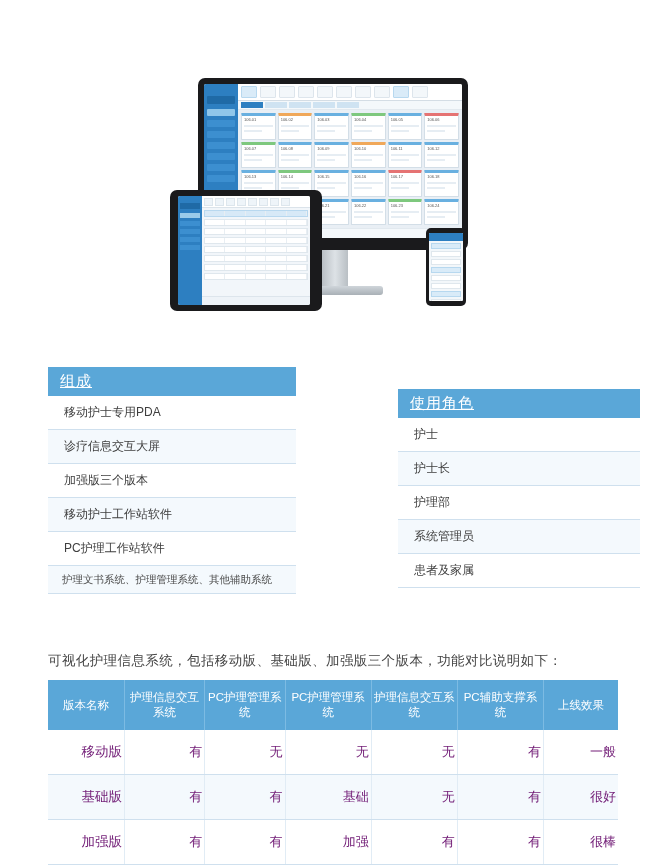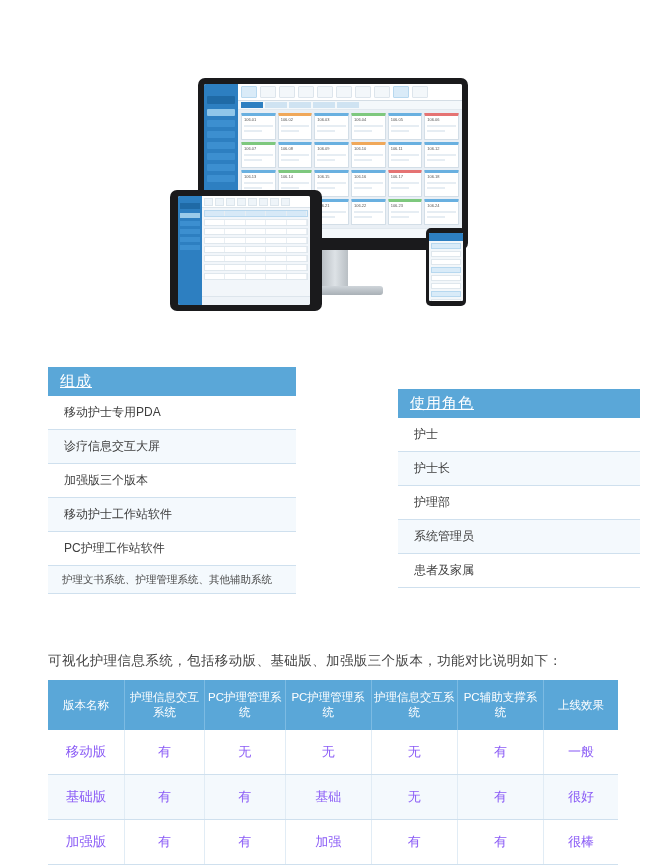--- a/index.html
+++ b/index.html
@@ -229,25 +229,25 @@
     color: #fff;
     font-weight: normal;
     font-size: 11.5px;
     line-height: 15px;
     padding: 10px 2px;
     border-right: 1px solid #7cbbe3;
     text-align: center;
   }
   .vtable th:last-child { border-right: none; }
   .vtable td {
-    text-align: center;
+    text-align: right;
     padding: 13px 2px;
     border-bottom: 1px solid #cfe0ee;
     border-right: 1px solid #e1ecf5;
-    color: #8b5cf6;
+    color: #701a75;
     font-size: 13px;
     background: #fff;
   }
   .vtable td:last-child { border-right: none; }
   .vtable tr.alt td { background: #f4f9fd; }
   .vtable td.first { font-size: 13.5px; }
 </style>
 </head>
 <body>
 

